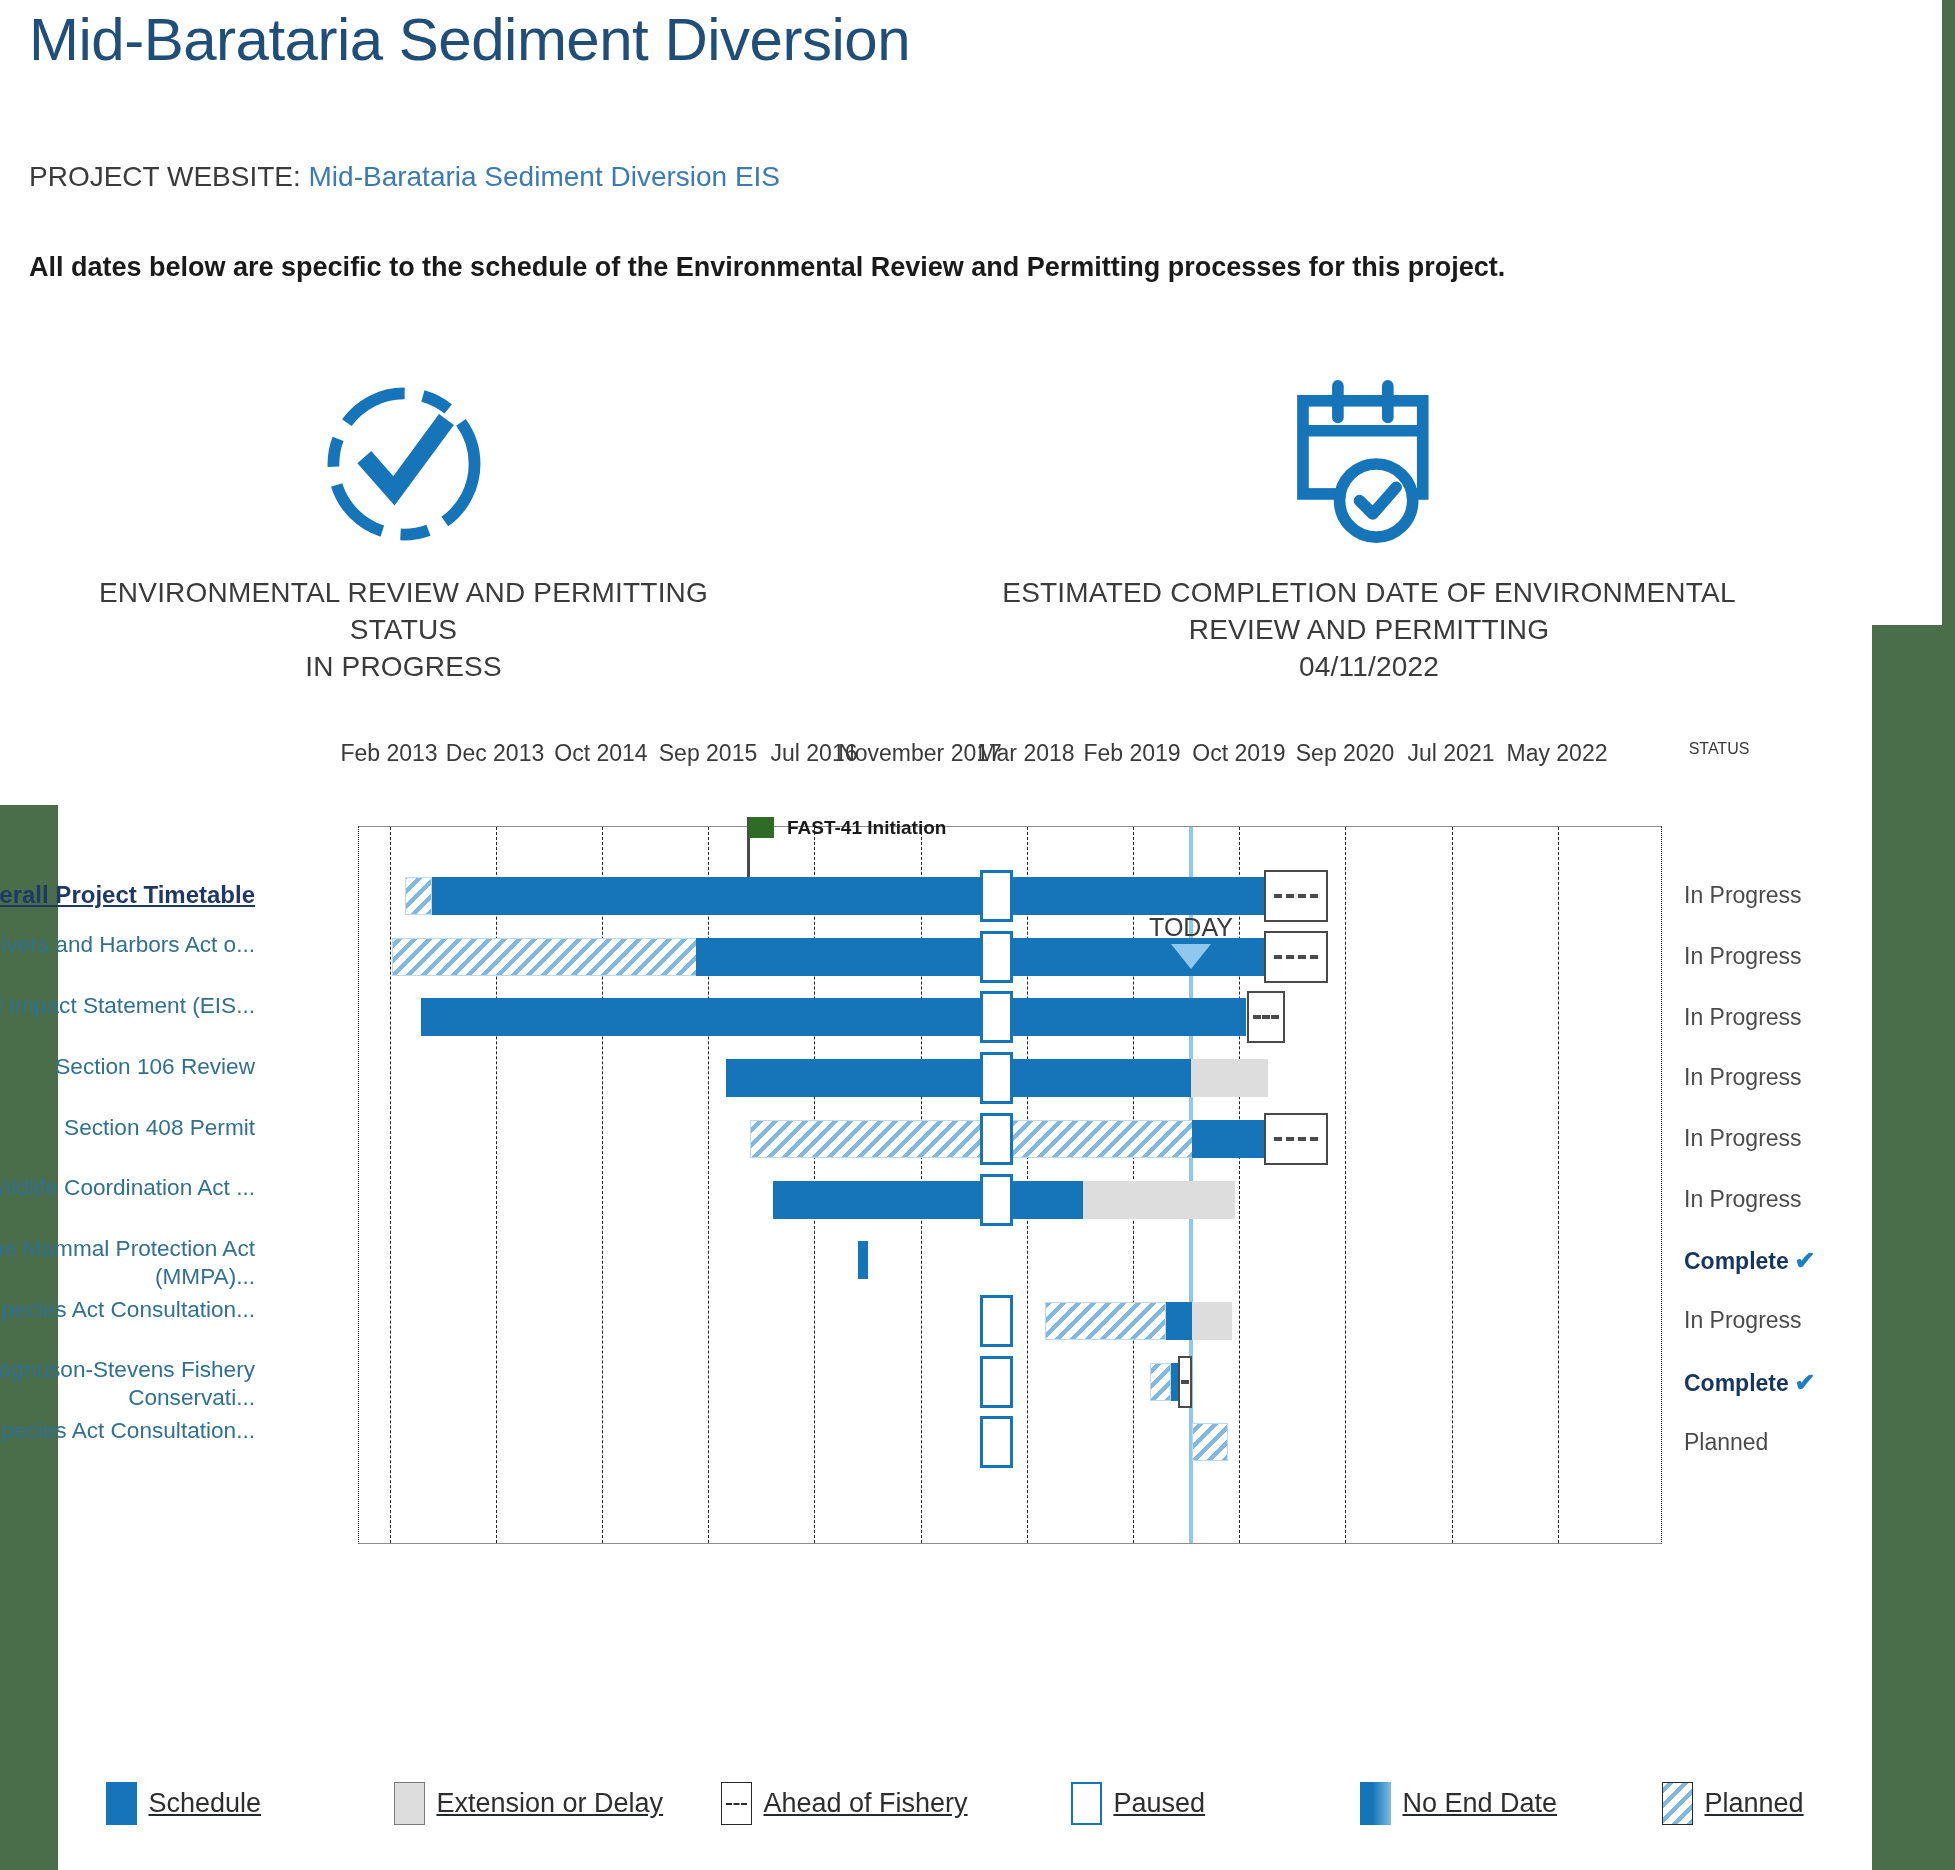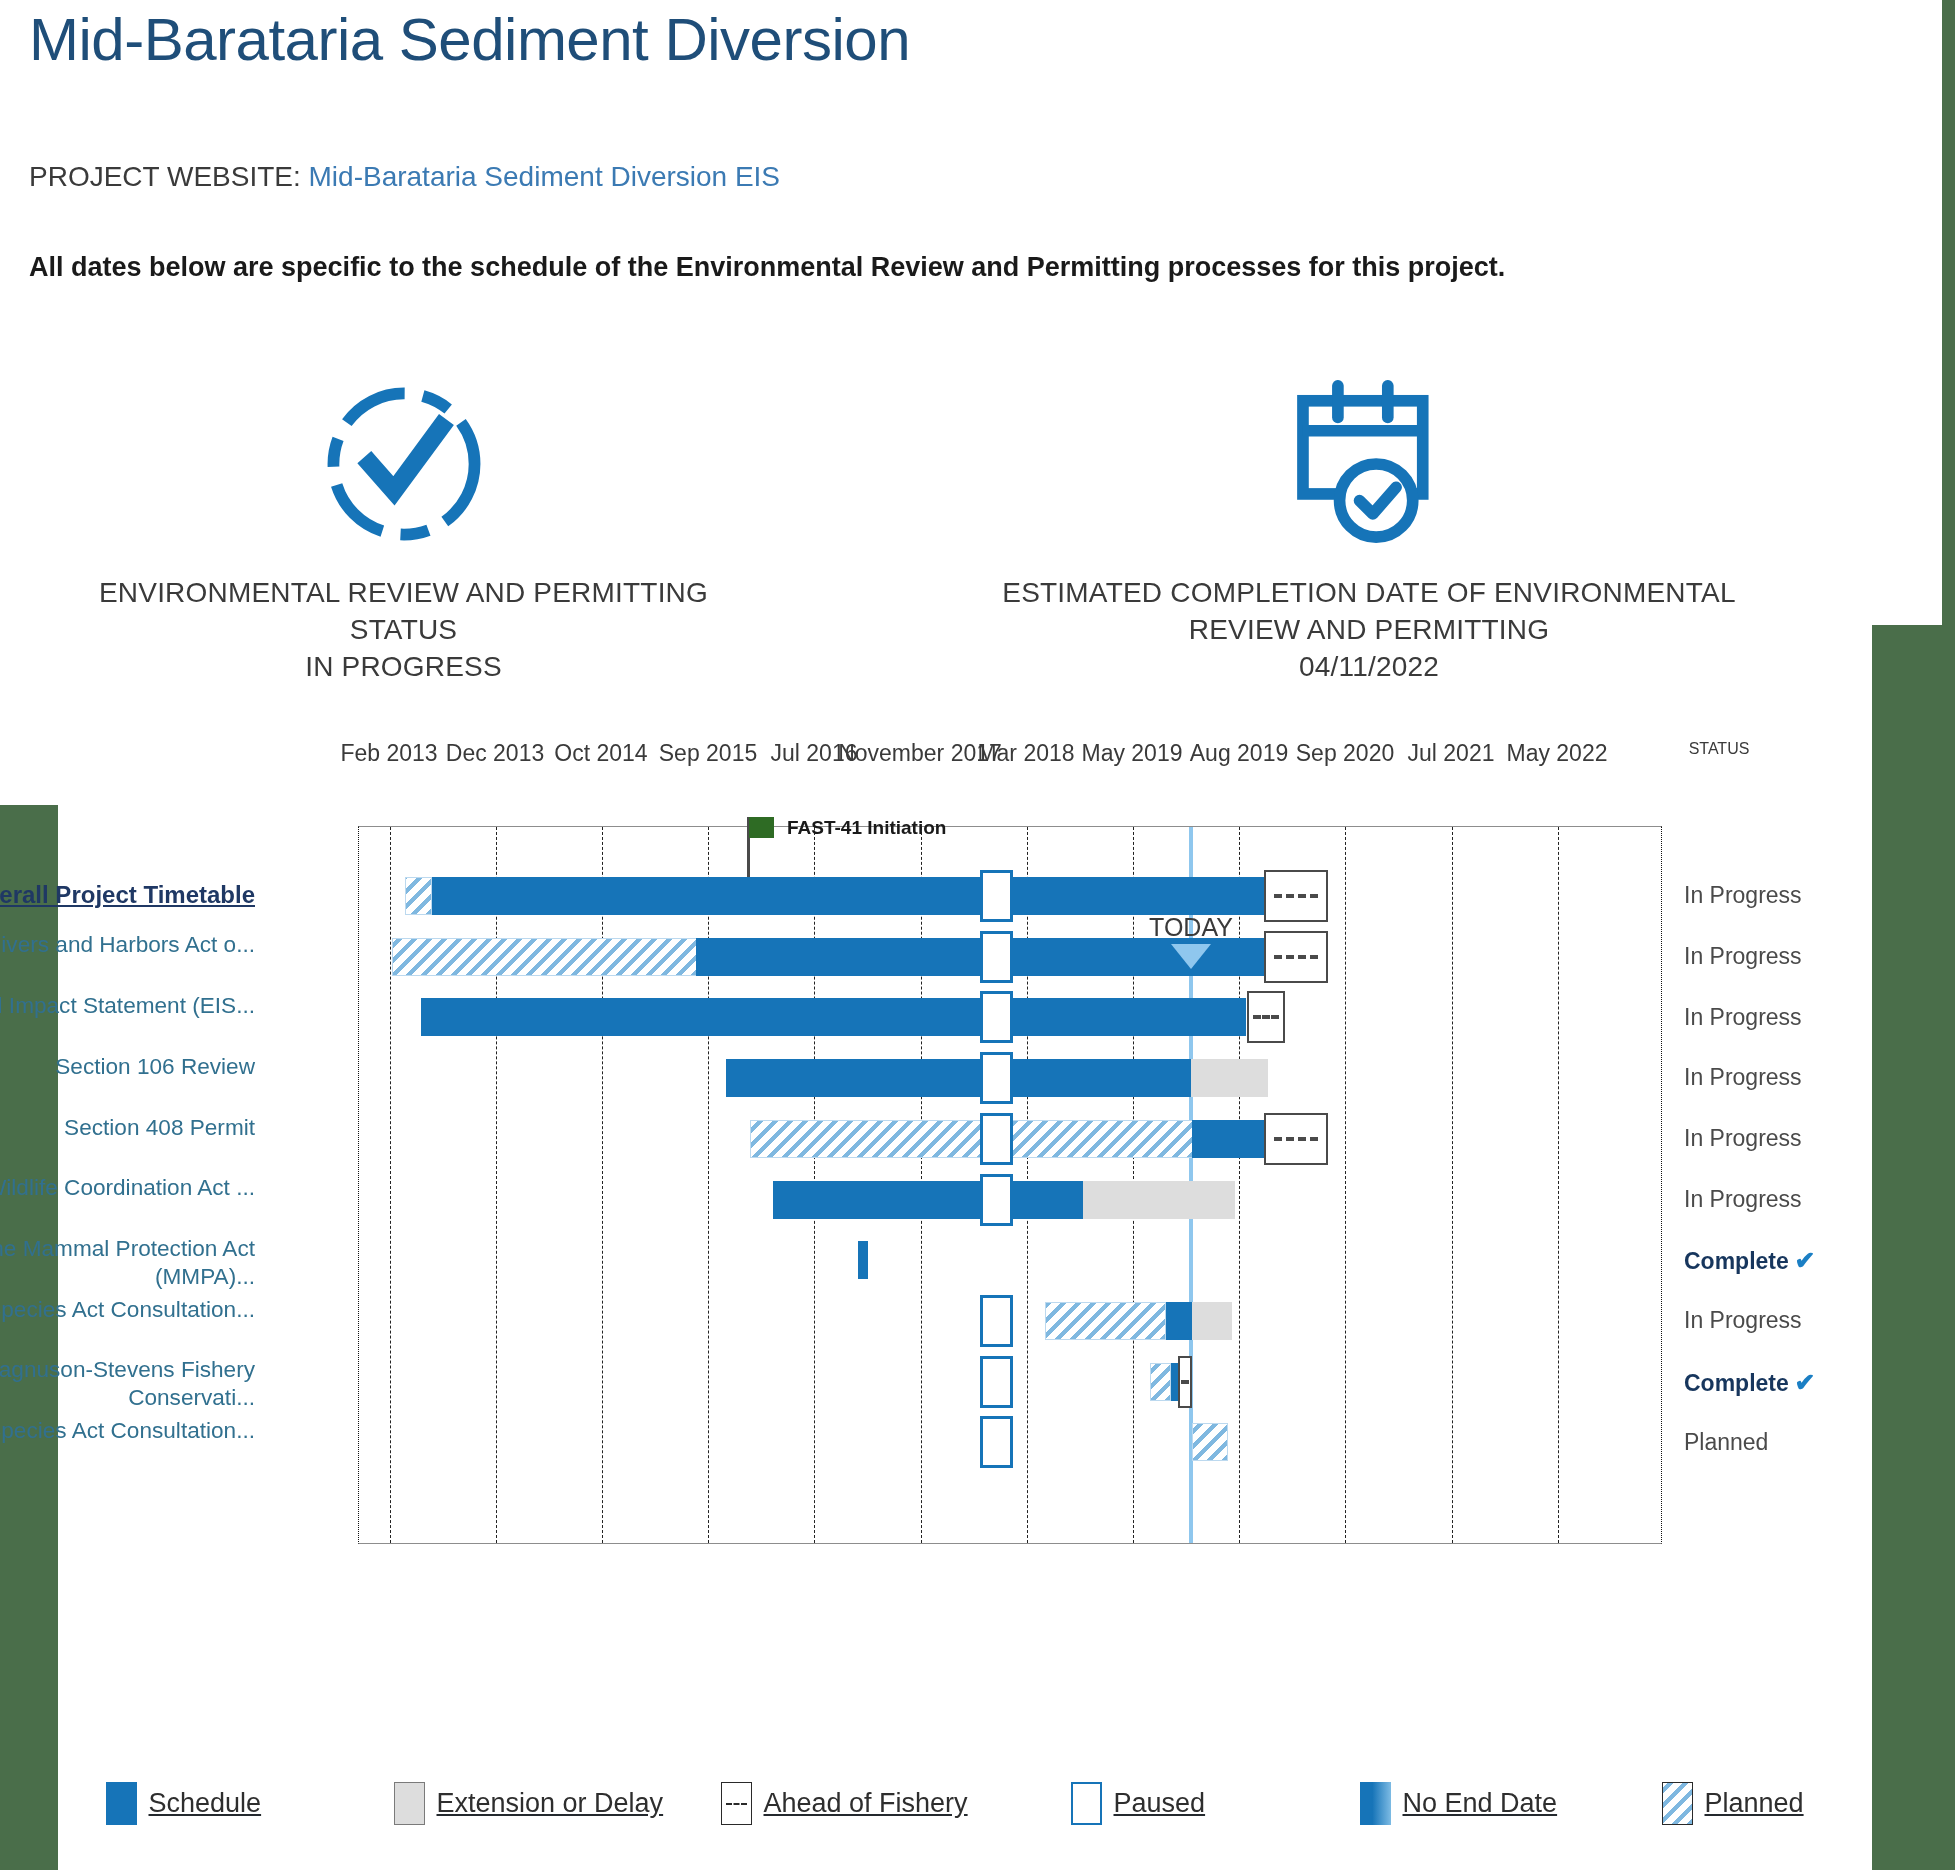--- a/index.html
+++ b/index.html
@@ -181,22 +181,22 @@
 
   <div class="gantt">
     <div class="axis" id="axis">
         <div class="tick" style="left: 389px;">Feb 2013</div>
         <div class="tick" style="left: 495px;">Dec 2013</div>
         <div class="tick" style="left: 601px;">Oct 2014</div>
         <div class="tick" style="left: 708px;">Sep 2015</div>
         <div class="tick" style="left: 814px;">Jul 2016</div>
         <div class="tick" style="left: 920px;">November 2017</div>
         <div class="tick" style="left: 1026px;">Mar 2018</div>
-        <div class="tick" style="left: 1132px;">May 2019</div>
-        <div class="tick" style="left: 1239px;">Aug 2019</div>
+        <div class="tick" style="left: 1132px;">Feb 2019</div>
+        <div class="tick" style="left: 1239px;">Oct 2019</div>
         <div class="tick" style="left: 1345px;">Sep 2020</div>
         <div class="tick" style="left: 1451px;">Jul 2021</div>
         <div class="tick" style="left: 1557px;">May 2022</div>
         <div class="status-head">STATUS</div>
       </div>
     <div class="plot" id="plot">
         <div class="vline" style="left: 31px;"></div>
         <div class="vline" style="left: 137px;"></div>
         <div class="vline" style="left: 243px;"></div>
         <div class="vline" style="left: 349px;"></div>

